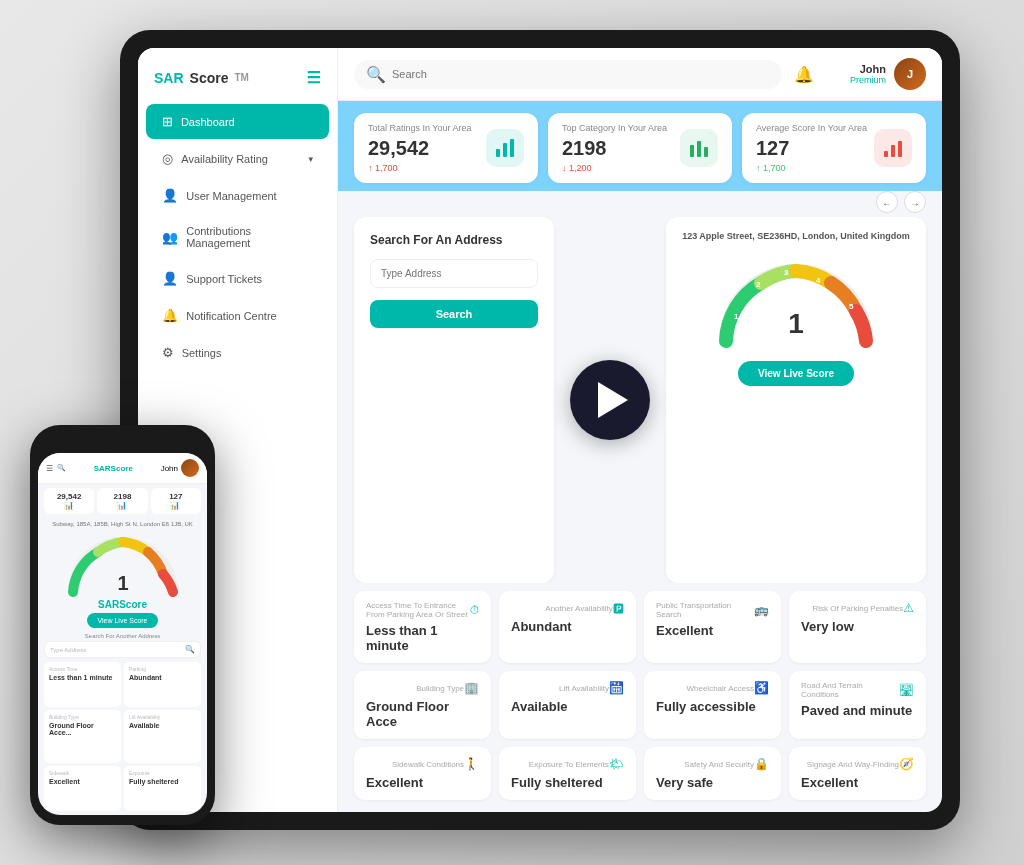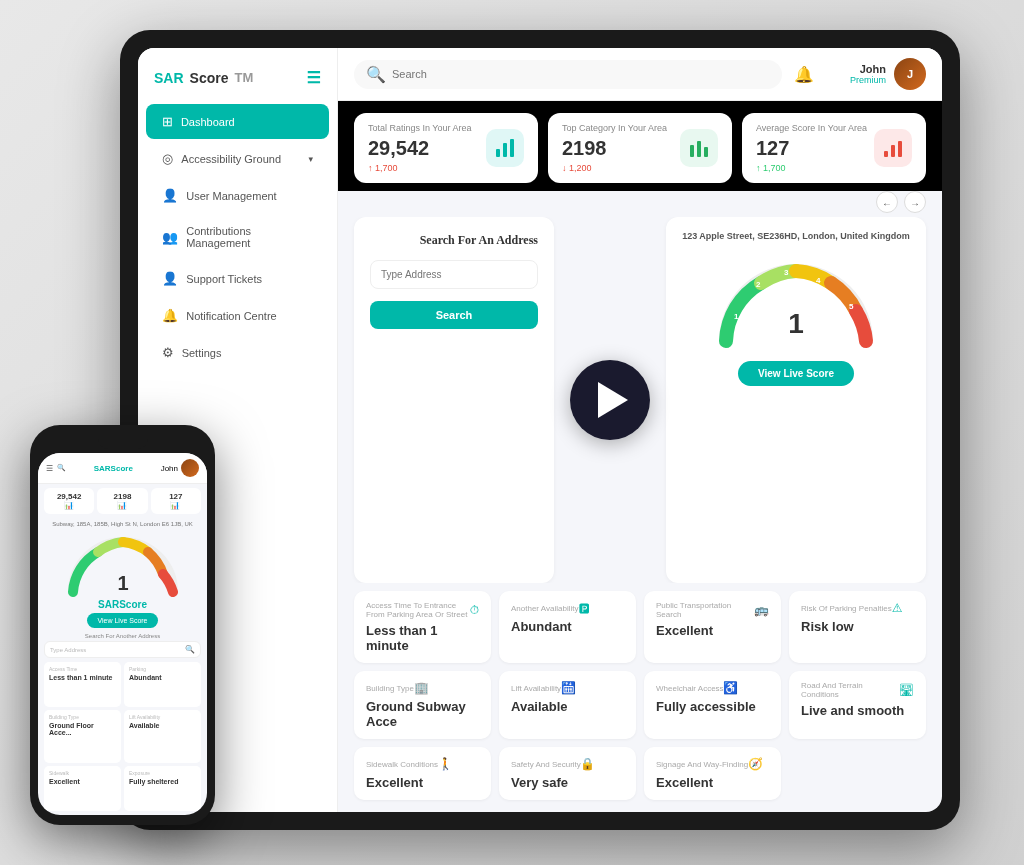--- a/index.html
+++ b/index.html
@@ -61,21 +61,21 @@
       padding: 8px 16px 16px;
       font-size: 14px;
       font-weight: 700;
       color: #333;
       display: flex;
       align-items: center;
       gap: 6px;
     }
 
     .sidebar-logo span { color: #00b8a9; }
-    .sidebar-logo .tm { font-size: 13px; color: #999; vertical-align: super; }
+    .sidebar-logo .tm { font-size: 10px; color: #999; vertical-align: super; }
 
     .sidebar-hamburger {
       margin-left: auto;
       font-size: 16px;
       color: #555;
       cursor: pointer;
     }
 
     .sidebar-item {
       display: flex;
@@ -158,21 +158,21 @@
       color: #fff;
       font-size: 11px;
       font-weight: 700;
     }
 
     
     .stats-row {
       display: flex;
       gap: 10px;
       padding: 12px 16px 8px;
-      background: #000000;
+      background: #7dd3fc;
     }
 
     .stat-card {
       background: #fff;
       border-radius: 12px;
       padding: 10px 14px;
       flex: 1;
       display: flex;
       justify-content: space-between;
       align-items: center;
@@ -242,22 +242,21 @@
       display: flex;
       flex-direction: column;
       gap: 12px;
       box-shadow: 0 1px 4px rgba(0,0,0,0.05);
     }
 
     .search-panel-title {
       font-size: 12px;
       font-weight: 700;
       color: #333;
-      text-align: right;
-      font-family: Liberation Serif, serif;
+      text-align: left;
     }
 
     .address-input {
       border: 1px solid #eee;
       border-radius: 8px;
       padding: 8px 10px;
       font-size: 10px;
       color: #aaa;
       outline: none;
     }
@@ -357,21 +356,21 @@
       padding: 10px 12px;
       box-shadow: 0 1px 3px rgba(0,0,0,0.05);
     }
 
     .grid-card-label {
       font-size: 8px;
       color: #aaa;
       margin-bottom: 4px;
       display: flex;
       align-items: center;
-      justify-content: flex-start;
+      justify-content: flex-end;
     }
 
     .grid-card-value {
       font-size: 13px;
       font-weight: 800;
       color: #333;
     }
 
     .grid-icon { font-size: 12px; color: #00b8a9; }
 
@@ -531,21 +530,21 @@
           <span class="sidebar-hamburger">☰</span>
         </div>
 
         <div class="sidebar-item active">
           <span class="icon">⊞</span>
           <span>Dashboard</span>
         </div>
 
         <div class="sidebar-item">
           <span class="icon">◎</span>
-          <span>Accessibility Ground</span>
+          <span>Availability Rating</span>
           <span class="chevron">▾</span>
         </div>
 
         <div class="sidebar-item">
           <span class="icon">👤</span>
           <span>User Management</span>
         </div>
 
         <div class="sidebar-item">
           <span class="icon">👥</span>
@@ -704,29 +703,29 @@
               <span class="grid-icon">🚌</span>
             </div>
             <div class="grid-card-value">Excellent</div>
           </div>
 
           <div class="grid-card">
             <div class="grid-card-label">
               <span>Risk Of Parking Penalties</span>
               <span class="grid-icon">⚠</span>
             </div>
-            <div class="grid-card-value">Risk low</div>
+            <div class="grid-card-value">Very low</div>
           </div>
 
           <div class="grid-card">
             <div class="grid-card-label">
               <span>Building Type</span>
               <span class="grid-icon">🏢</span>
             </div>
-            <div class="grid-card-value">Ground Subway Acce</div>
+            <div class="grid-card-value">Ground Floor Acce</div>
           </div>
 
           <div class="grid-card">
             <div class="grid-card-label">
               <span>Lift Availability</span>
               <span class="grid-icon">🛗</span>
             </div>
             <div class="grid-card-value">Available</div>
           </div>
 
@@ -736,31 +735,38 @@
               <span class="grid-icon">♿</span>
             </div>
             <div class="grid-card-value">Fully accessible</div>
           </div>
 
           <div class="grid-card">
             <div class="grid-card-label">
               <span>Road And Terrain Conditions</span>
               <span class="grid-icon">🛣</span>
             </div>
-            <div class="grid-card-value">Live and smooth</div>
+            <div class="grid-card-value">Paved and minute</div>
           </div>
 
           <div class="grid-card">
             <div class="grid-card-label">
               <span>Sidewalk Conditions</span>
               <span class="grid-icon">🚶</span>
             </div>
             <div class="grid-card-value">Excellent</div>
           </div>
 
+          <div class="grid-card">
+            <div class="grid-card-label">
+              <span>Exposure To Elements</span>
+              <span class="grid-icon">🌤</span>
+            </div>
+            <div class="grid-card-value">Fully sheltered</div>
+          </div>
 
           <div class="grid-card">
             <div class="grid-card-label">
               <span>Safety And Security</span>
               <span class="grid-icon">🔒</span>
             </div>
             <div class="grid-card-value">Very safe</div>
           </div>
 
           <div class="grid-card">

